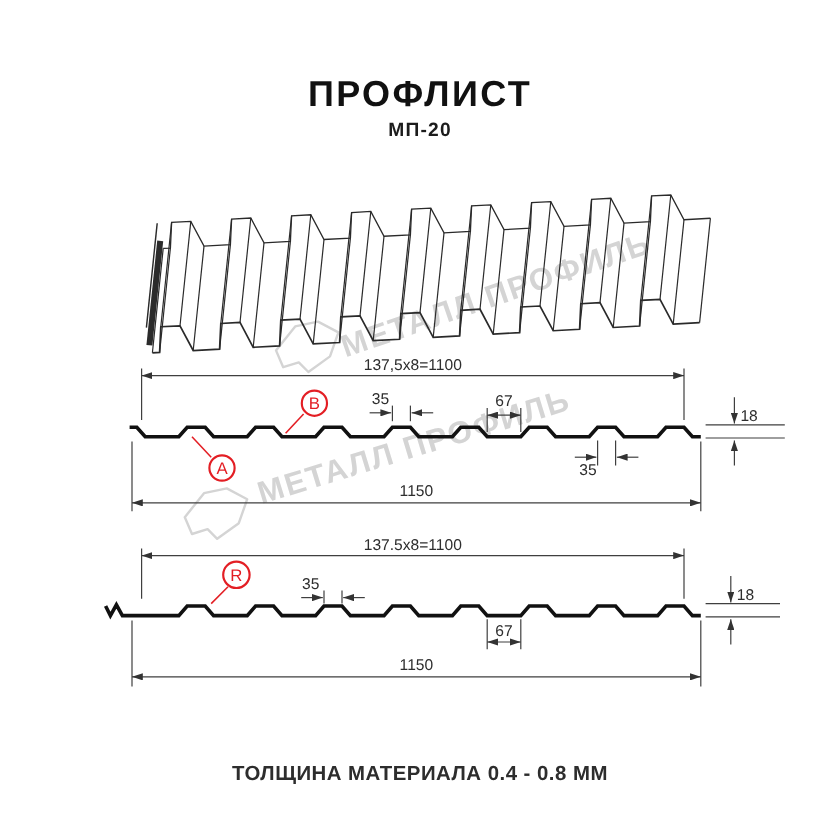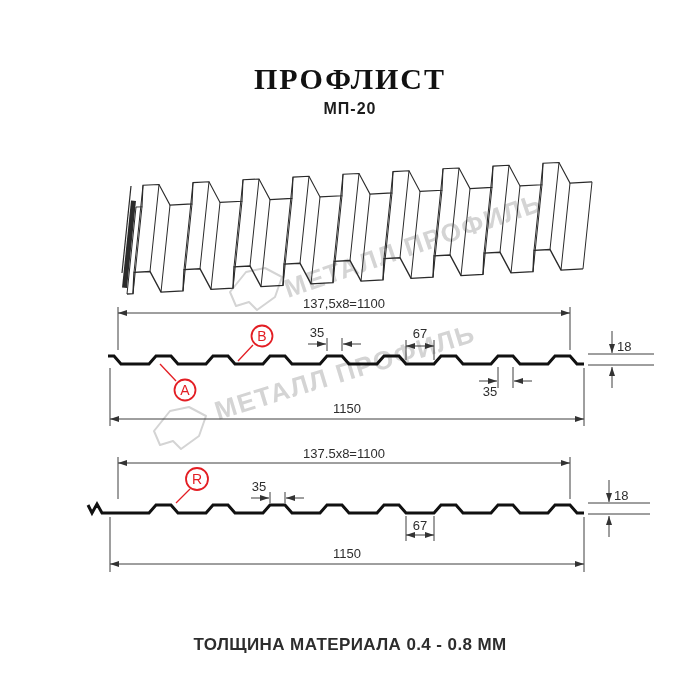--- a/index.html
+++ b/index.html
@@ -1,19 +1,19 @@
 <!DOCTYPE html>
 <html style="--ink: #111111; --dim: #3f3f3f; --red: #e31e24; --wm: #d4d4d4; --bg: #ffffff;"><head>
 <meta charset="utf-8">
 <style>
   html,body{margin:0;padding:0;background:#fff;}
   .stage{position:relative;width:700px;height:700px;background:var(--bg,#fff);overflow:hidden;
          font-family:"Liberation Sans",sans-serif;}
   .title{position:absolute;top:62px;left:0;width:700px;text-align:center;
-         font-size:30px;font-weight:700;letter-spacing:2px;color:var(--ink,#111);font-family:Liberation Serif, serif;}
+         font-size:30px;font-weight:700;letter-spacing:2px;color:var(--ink,#111);}
   .subtitle{position:absolute;top:100px;left:0;width:700px;text-align:center;
          font-size:16px;font-weight:700;letter-spacing:1px;color:#1c1c1c;}
   .caption{position:absolute;top:612px;left:0;width:700px;text-align:center;
          font-size:17px;font-weight:700;letter-spacing:.4px;color:#2d2d2d;margin-top:23px;}
   svg{position:absolute;left:0;top:0;}
   .prof{fill:none;stroke:var(--ink,#111);stroke-width:3;stroke-linejoin:miter;}
   .thin{stroke:var(--dim,#3f3f3f);stroke-width:1;fill:none;}
   .dimtext{font-family:"Liberation Sans",sans-serif;font-size:13px;fill:#2e2e2e;}
   .wmtext{font-family:"Liberation Sans",sans-serif;font-weight:700;font-size:26px;
           letter-spacing:1.5px;fill:var(--wm,#d4d4d4);}

